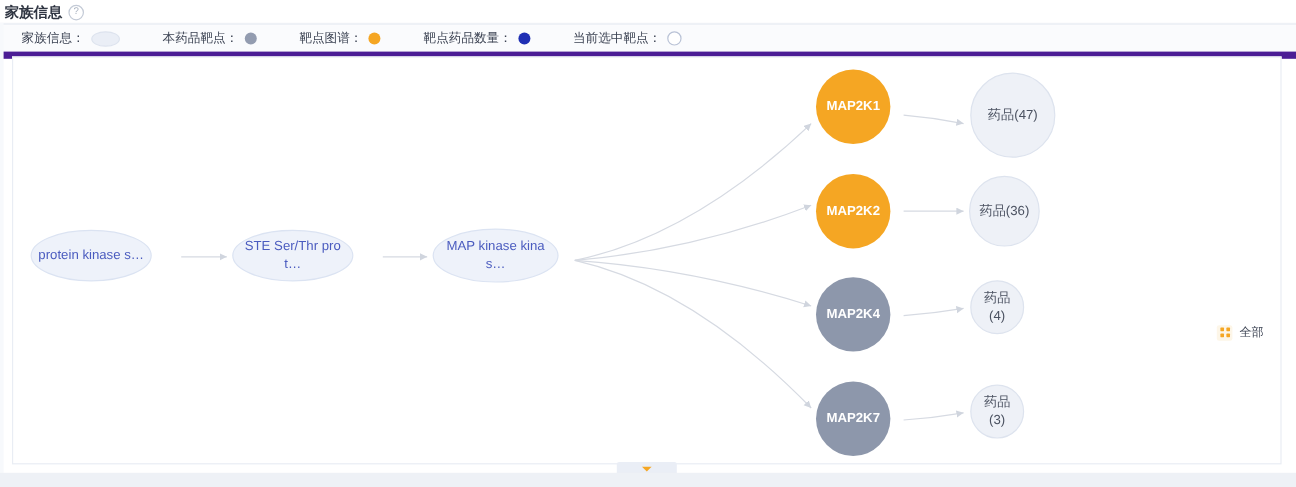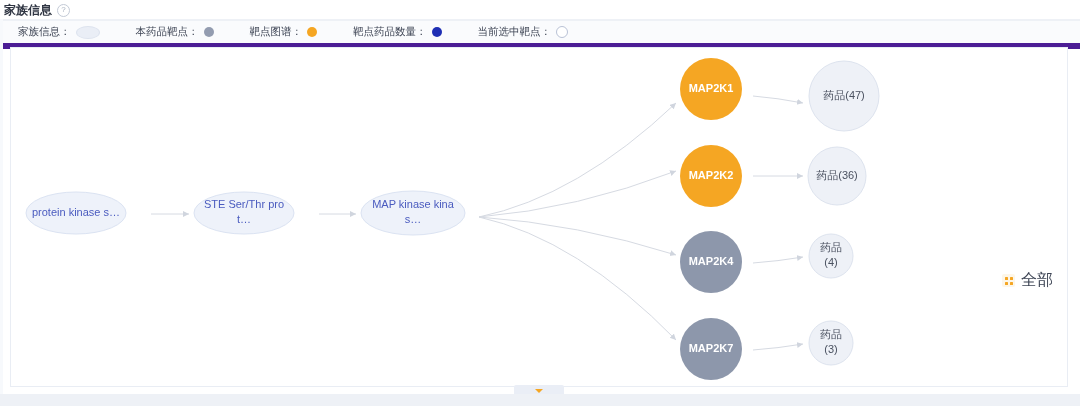--- a/index.html
+++ b/index.html
@@ -143,21 +143,21 @@
   }
 
   
   .all-control {
     position: absolute;
     right: 14px;
     top: 222px;
     display: flex;
     align-items: center;
     gap: 6px;
-    font-size: 16px;
+    font-size: 10px;
     color: #3c4353;
     cursor: pointer;
     user-select: none;
   }
   .grid-icon {
     width: 13px; height: 13px;
     background: #fdf6e8;
     border-radius: 2px;
     position: relative;
     display: inline-block;

